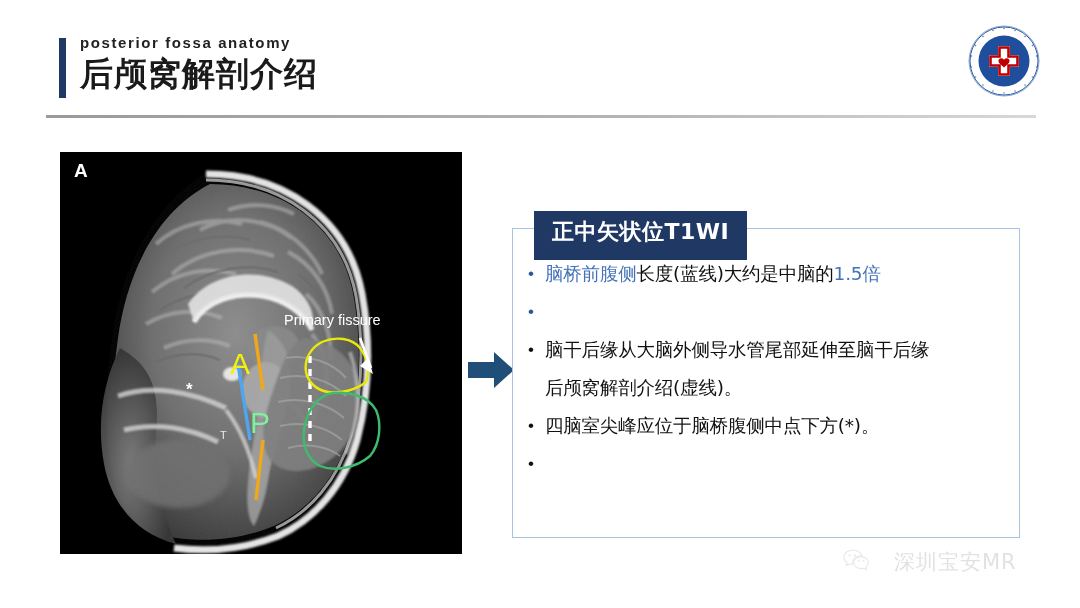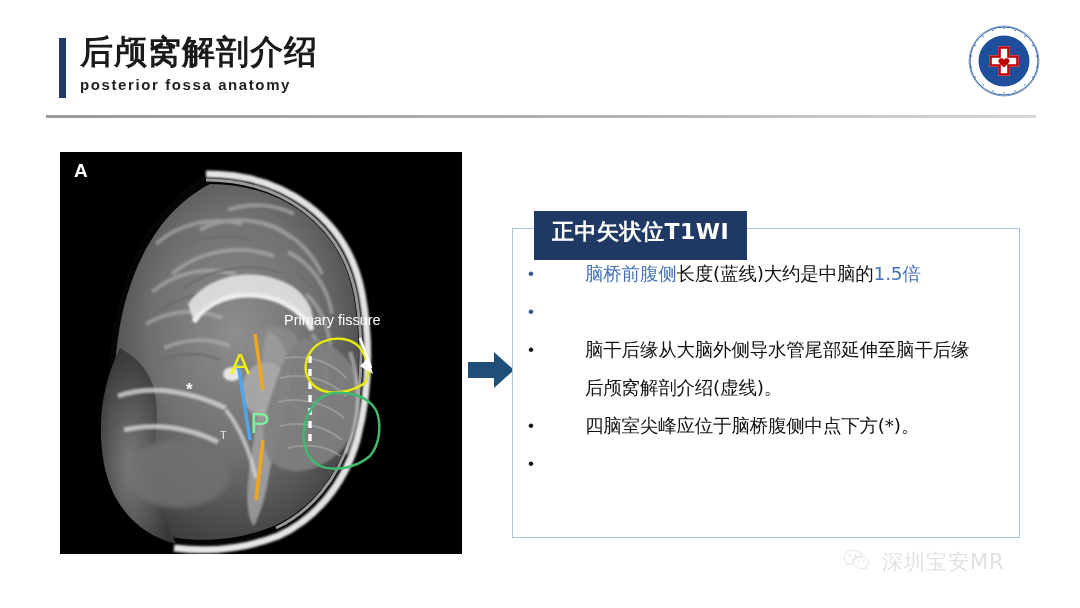--- a/index.html
+++ b/index.html
@@ -84,46 +84,45 @@
     width:17px; flex:0 0 17px;
     font-size:17px; line-height:31px; text-align:left;
   }
   .bullet-dot.blue { color:#2f5597; }
   .bullet-dot.dark { color:#111; }
   .bullet-dot.empty { color:transparent; }
   .bullet-text {
     font-size:18.5px; line-height:31px; color:#111;
     font-family:"DejaVu Sans","Liberation Sans",sans-serif;
     letter-spacing:-0.2px;
-    margin-left:40px;
   }
   .hl { color:#4472b8; }
 
   
   #watermark {
     position:absolute; left:843px; top:548px;
-    display:flex; align-items:center; gap:12px;
+    display:flex; align-items:center; gap:24px;
     opacity:0.42;
   }
   #watermark-text {
     font-size:21px; color:#b9b9b9;
     font-family:"DejaVu Sans","Liberation Sans",sans-serif;
     letter-spacing:1px;
   }
 </style>
 </head>
 <body>
 
 <div id="header">
 
   <div id="title-accent-bar"></div>
 
   <div id="title-block">
+    <div id="page-subtitle">posterior fossa anatomy</div>
     <div id="page-title">后颅窝解剖介绍</div>
-    <div id="page-subtitle">posterior fossa anatomy</div>
   </div>
 
   <div id="header-divider"></div>
 
   <div id="hospital-logo">
     <svg width="74" height="74" viewBox="0 0 74 74">
       <circle cx="37" cy="37" r="35" fill="#ffffff" stroke="#8fa9cc" stroke-width="1"></circle>
       <circle cx="37" cy="37" r="34" fill="none" stroke="#2a5ba8" stroke-width="1"></circle>
       <circle cx="37" cy="37" r="25.5" fill="#1F4E9C"></circle>
 

